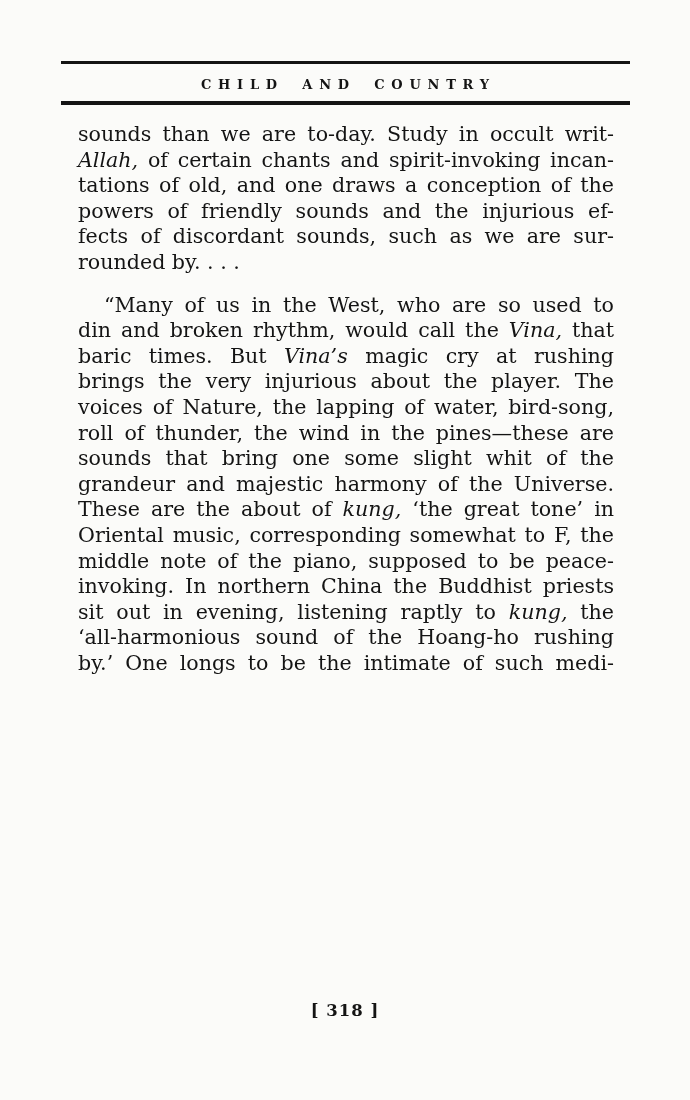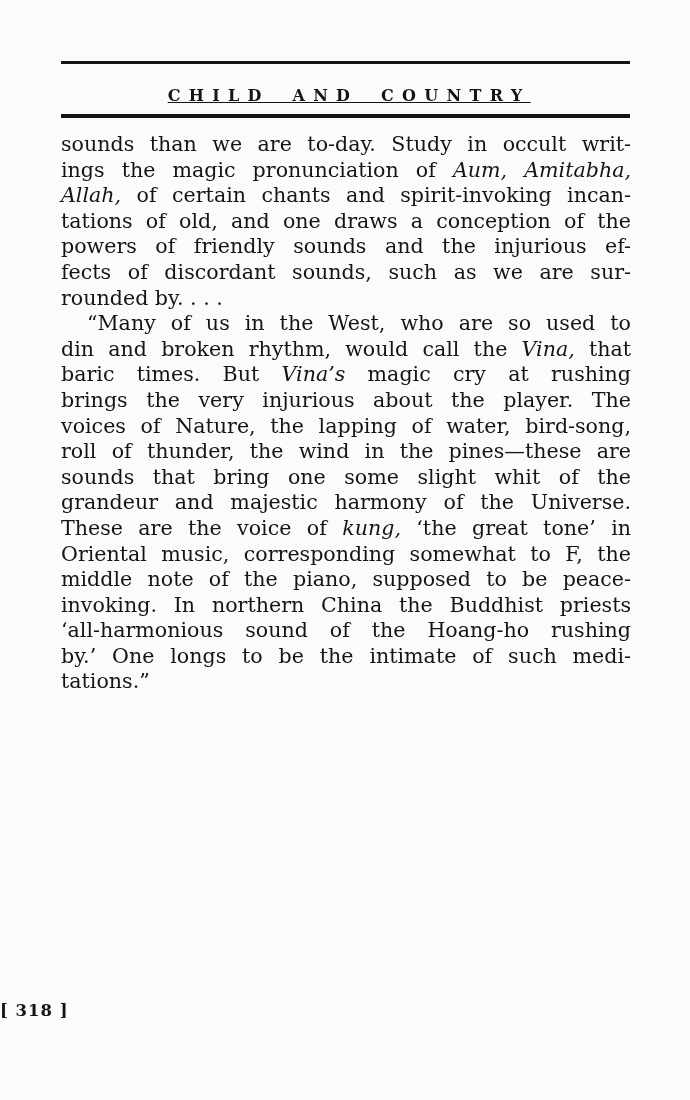--- a/index.html
+++ b/index.html
@@ -24,92 +24,90 @@
   }
   .rule-top {
     height: 3px;
     margin-top: 61px;
   }
   .rule-bottom {
     height: 4px;
     margin-top: 9px;
   }
   .running-head {
-    margin-top: 22px;
+    margin-top: 13px;
     text-align: center;
-    font-size: 16px;
+    font-size: 13px;
     font-weight: bold;
     letter-spacing: 0.52em;
     word-spacing: 0.55em;
     text-indent: 0.52em; 
-    text-decoration: underline;
   }
   .body-text {
     margin: 14px 59px 0 61px;
     font-size: 20.6px;
     line-height: 25.6px;
   }
-  .paragraph { margin: 0; }
+  .paragraph { margin: 17px; }
   .line {
     text-align: justify;
     text-align-last: justify;
     -moz-text-align-last: justify;
   }
   .line.last {
     text-align-last: left;
     -moz-text-align-last: left;
   }
   .line.indent {
     padding-left: 26px;
   }
   .line i {
     font-style: italic;
   }
   .folio {
     position: absolute;
     top: 1001px;
     left: 0;
     width: 100%;
-    text-align: left;
+    text-align: center;
     font-size: 16.5px;
     font-weight: bold;
     letter-spacing: 0.06em;
   }
 </style>
 </head>
 <body>
 
 <div class="page">
   <div class="rule rule-top"></div>
   <div class="running-head">CHILD AND COUNTRY</div>
   <div class="rule rule-bottom"></div>
 
   <div class="body-text">
       <div class="paragraph">
         <div class="line"><span>sounds than we are to-day.  Study in occult writ-</span></div>
-        <div class="line"><span>ings the magic pronunciation of </span><i>Aum, Amitabha,</i></div>
         <div class="line"><i>Allah,</i><span> of certain chants and spirit-invoking incan-</span></div>
         <div class="line"><span>tations of old, and one draws a conception of the</span></div>
         <div class="line"><span>powers of friendly sounds and the injurious ef-</span></div>
         <div class="line"><span>fects of discordant sounds, such as we are sur-</span></div>
         <div class="line last"><span>rounded by. . . .</span></div>
       </div>
       <div class="paragraph">
         <div class="line indent"><span>“Many of us in the West, who are so used to</span></div>
         <div class="line"><span>din and broken rhythm, would call the </span><i>Vina,</i><span> that</span></div>
         <div class="line"><span>baric times.  But </span><i>Vina’s</i><span> magic cry at rushing</span></div>
         <div class="line"><span>brings the very injurious about the player.  The</span></div>
         <div class="line"><span>voices of Nature, the lapping of water, bird-song,</span></div>
         <div class="line"><span>roll of thunder, the wind in the pines—these are</span></div>
         <div class="line"><span>sounds that bring one some slight whit of the</span></div>
         <div class="line"><span>grandeur and majestic harmony of the Universe.</span></div>
-        <div class="line"><span>These are the voice of </span><i>kung,</i><span> ‘the great tone’ in</span></div>
+        <div class="line"><span>These are the about of </span><i>kung,</i><span> ‘the great tone’ in</span></div>
         <div class="line"><span>Oriental music, corresponding somewhat to F, the</span></div>
         <div class="line"><span>middle note of the piano, supposed to be peace-</span></div>
         <div class="line"><span>invoking.  In northern China the Buddhist priests</span></div>
+        <div class="line"><span>sit out in evening, listening raptly to </span><i>kung,</i><span> the</span></div>
         <div class="line"><span>‘all-harmonious sound of the Hoang-ho rushing</span></div>
         <div class="line"><span>by.’  One longs to be the intimate of such medi-</span></div>
-        <div class="line last"><span>tations.”</span></div>
       </div>
     </div>
 
   <div class="folio">[ 318 ]</div>
 </div>
 
 </body></html>

